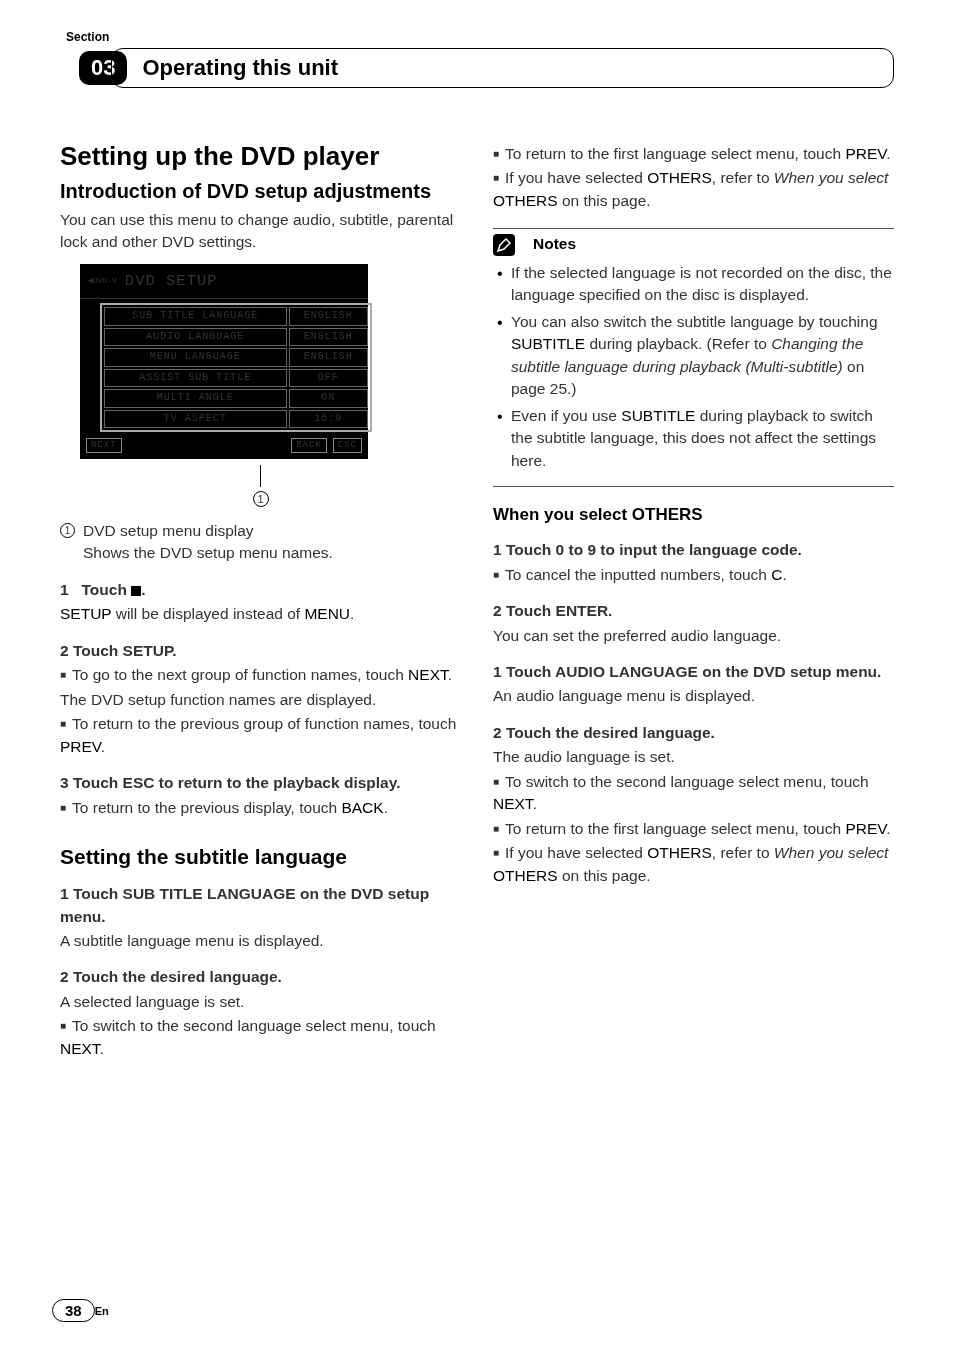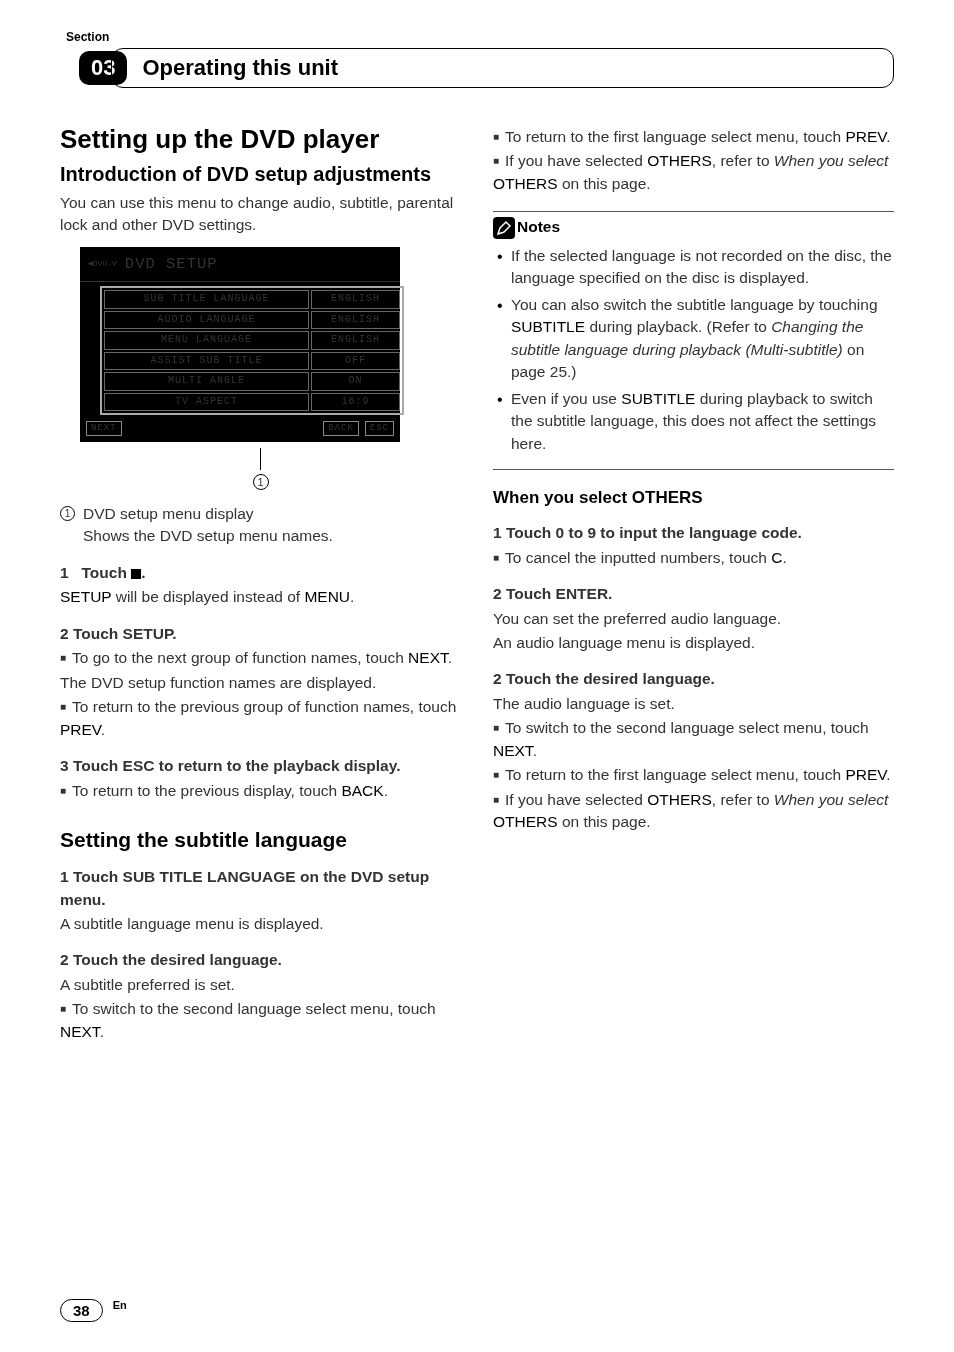--- a/index.html
+++ b/index.html
@@ -15,21 +15,21 @@
 
   .section-label {
     font-size: 12px;
     font-weight: bold;
     margin-left: 6px;
   }
   .header-bar {
     display: flex;
     align-items: center;
     margin-top: 4px;
-    margin-bottom: 36px;
+    margin-bottom: 53px;
     padding-left: 19px;
   }
   .section-pill {
     background: #000;
     color: #fff;
     border-radius: 10px;
     font-size: 22px;
     font-weight: bold;
     padding: 4px 12px;
     margin-right: 6px;
@@ -65,21 +65,21 @@
   h3.subsec { font-size: 17px; font-weight: bold; margin-top: 18px; margin-bottom: 4px; color:#000;}
   .step { font-size: 15.5px; font-weight: bold; margin-top: 14px; color:#000; }
   .body { margin-top: 2px; }
   .b { font-weight: normal; color:#000;}
   .i { font-style: italic; }
   .sq { font-family: Arial; font-size: 10px; position: relative; top:-2px; margin-right:6px; }
   .stopicon { display:inline-block; width:10px; height:10px; background:#000; position:relative; top:1px; }
 
   
   .screen {
-    width: 320px;
+    width: 288px;
     margin: 10px 0 6px 20px;
     font-family: "Courier New", monospace;
     color: #c9c9ff;
     background: #000;
     font-size: 11px;
     letter-spacing: 1px;
   }
   .screen-head {
     padding: 6px 8px;
     border-bottom: 1px solid #333;
@@ -141,45 +141,45 @@
     line-height:14px;
     text-align:center;
     flex-shrink:0;
     margin-top:3px;
   }
   .callout-list .desc { flex:1; }
   .callout-list .desc-sub { margin-left:23px; }
 
   
   .notes-head {
-    display:flex; align-items:center; gap:2px;
+    display:flex; align-items:center; gap:18px;
     border-top: 1px solid #555;
     padding-top:4px;
     margin-top: 16px;
   }
   .notes-icon {
     width:22px; height:22px;
     background:#000;
     border-radius:4px;
     position:relative;
   }
   .notes-icon svg { position:absolute; top:3px; left:3px; }
   .notes-title { font-weight:bold; font-size:15.5px; color:#000; }
   ul.notes { list-style: none; margin-top:6px; border-bottom:1px solid #555; padding-bottom:10px;}
   ul.notes li { position:relative; padding-left:18px; margin-bottom:4px; font-size:15.5px; line-height:1.45; color:#333;}
   ul.notes li::before { content:"•"; position:absolute; left:4px; top:0; font-size:16px; color:#000;}
 
   
   .footer {
     position:absolute;
     bottom: 30px;
-    left: 60px;
+    left: 52px;
     display:flex;
-    align-items:flex-start;
-    gap:10px;
+    align-items:center;
+    gap:0;
   }
   .page-pill {
     border:1.5px solid #000;
     border-radius: 14px;
     padding: 2px 12px;
     font-size: 15px;
     font-weight: bold;
   }
   .en { font-size:11px; font-weight:bold; }
 </style>
@@ -270,21 +270,21 @@
 
     <p class="step">3   Touch ESC to return to the playback display.</p>
     <p class="body"><span class="sq">■</span><span>To return to the previous display, touch </span><span class="b">BACK</span><span>.</span></p>
 
     <h2 class="section">Setting the subtitle language</h2>
 
     <p class="step">1   Touch SUB TITLE LANGUAGE on the DVD setup menu.</p>
     <p class="body">A subtitle language menu is displayed.</p>
 
     <p class="step">2   Touch the desired language.</p>
-    <p class="body">A subtitle preferred is set.</p>
+    <p class="body">A selected language is set.</p>
     <p class="body"><span class="sq">■</span><span>To switch to the second language select menu, touch </span><span class="b">NEXT</span><span>.</span></p>
   </div>
 
   <div class="col">
     <p class="body"><span class="sq">■</span><span>To return to the first language select menu, touch </span><span class="b">PREV</span><span>.</span></p>
     <p class="body"><span class="sq">■</span><span>If you have selected </span><span class="b">OTHERS</span><span>, refer to </span><span class="i">When you select </span><span class="b">OTHERS</span><span> on this page.</span></p>
 
     <div class="notes-head">
       <span class="notes-icon">
         <svg width="16" height="16" viewBox="0 0 16 16">
@@ -301,20 +301,21 @@
 
     <h3 class="subsec">When you select OTHERS</h3>
 
     <p class="step">1   Touch 0 to 9 to input the language code.</p>
     <p class="body"><span class="sq">■</span><span>To cancel the inputted numbers, touch </span><span class="b">C</span><span>.</span></p>
 
     <p class="step">2   Touch ENTER.</p>
 
     <p class="body">You can set the preferred audio language.</p>
 
+    <p class="step">1   Touch AUDIO LANGUAGE on the DVD setup menu.</p>
     <p class="body">An audio language menu is displayed.</p>
 
     <p class="step">2   Touch the desired language.</p>
     <p class="body">The audio language is set.</p>
     <p class="body"><span class="sq">■</span><span>To switch to the second language select menu, touch </span><span class="b">NEXT</span><span>.</span></p>
     <p class="body"><span class="sq">■</span><span>To return to the first language select menu, touch </span><span class="b">PREV</span><span>.</span></p>
     <p class="body"><span class="sq">■</span><span>If you have selected </span><span class="b">OTHERS</span><span>, refer to </span><span class="i">When you select </span><span class="b">OTHERS</span><span> on this page.</span></p>
   </div>
 </div>
 

